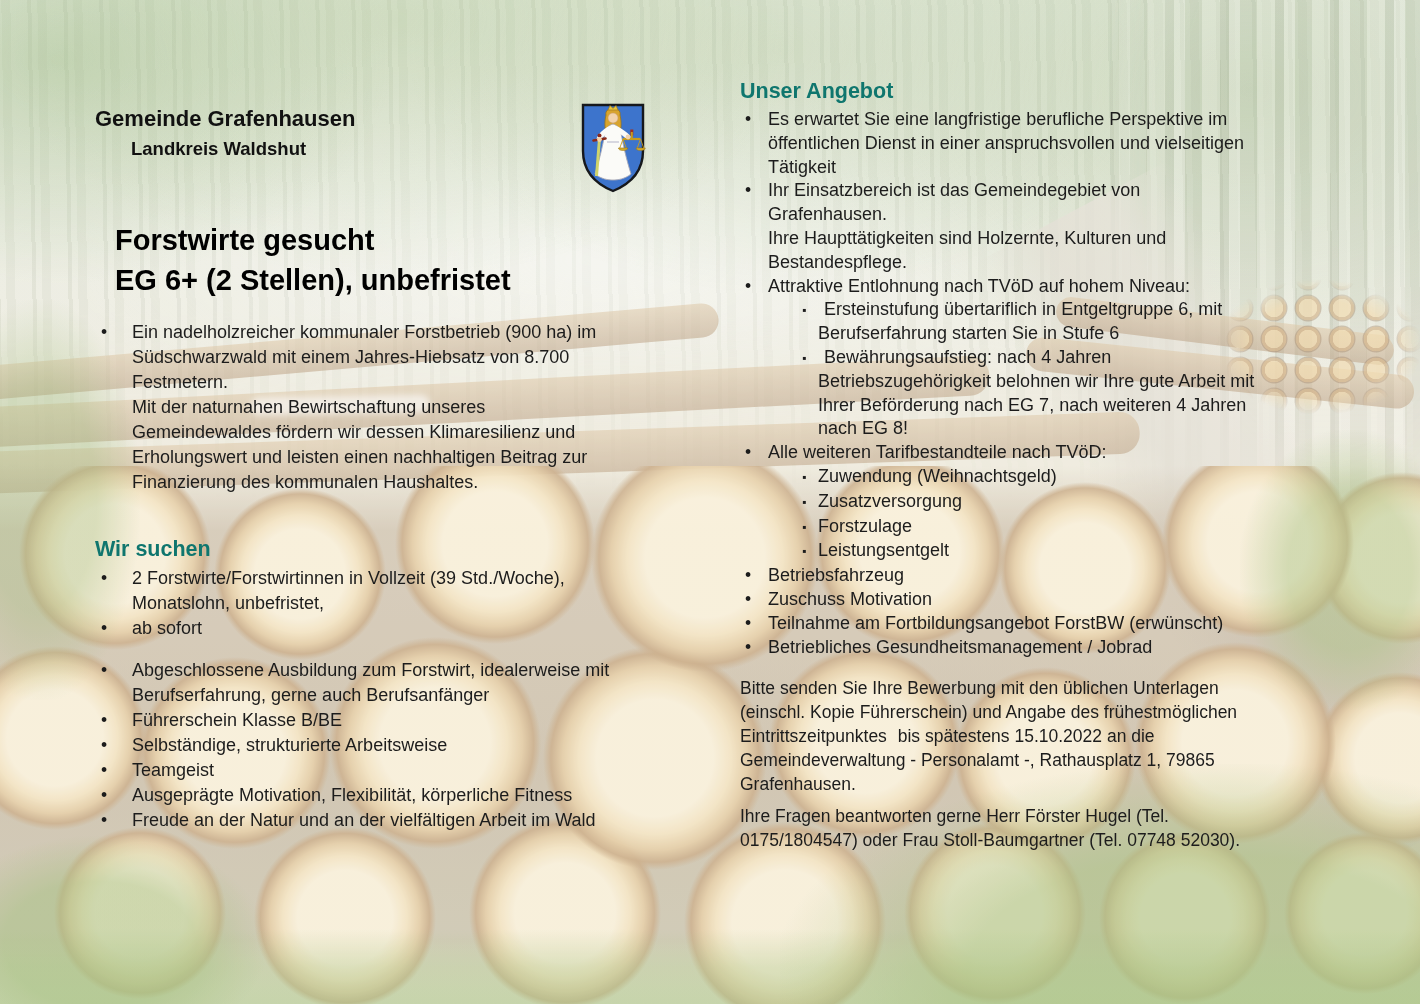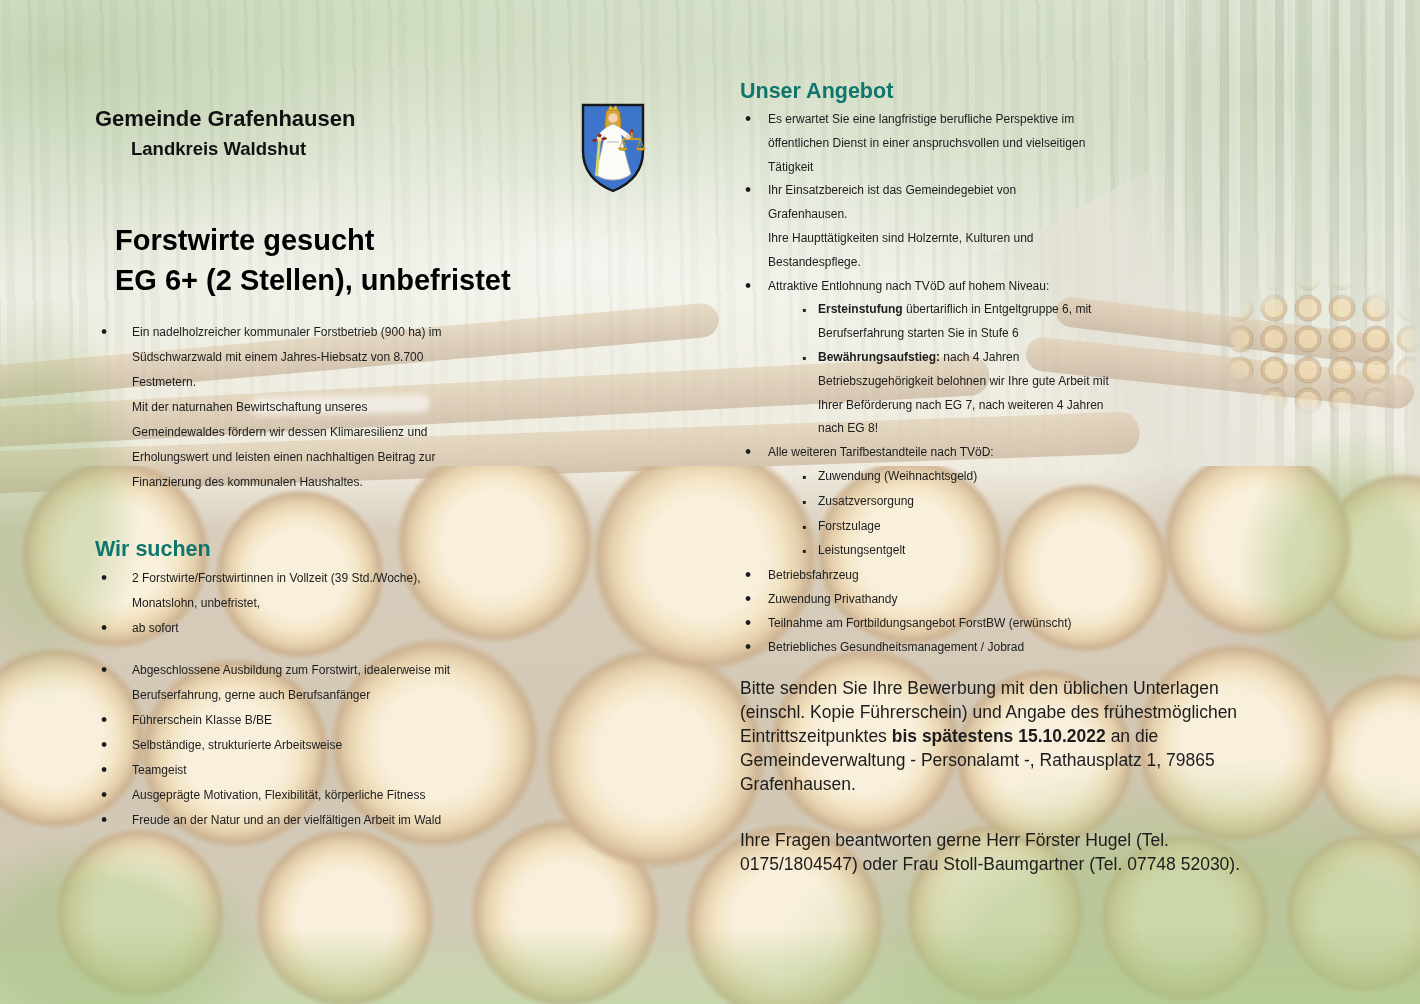--- a/index.html
+++ b/index.html
@@ -85,26 +85,26 @@
   .org-sub{font-size:18.5px;font-weight:700;color:#111;margin:6px 0 12px 36px;}
   .title{left:115px;top:220px;width:610px;text-align:left;
     font-size:29px;font-weight:700;line-height:40px;color:#000000;}
   h2{font-size:21.5px;line-height:27px;font-weight:700;color:#0f766e;margin:0 0 3px 0;}
   .list{display:block;}
   .li{display:flex;align-items:flex-start;}
   .mk{flex:0 0 37px;padding-left:6px;box-sizing:border-box;font-size:17.5px;}
   .col-r .mk{flex:0 0 28px;padding-left:5px;}
   .li.sub{margin-left:62px;}
   .mk2{flex:0 0 16px;font-size:12px;padding-top:1px;}
-  .tx{flex:1;font-size:12px;}
+  .tx{flex:1;font-size:18px;}
   .col-l .tx, .col-l .mk{line-height:25px;}
   .col-r .tx, .col-r .mk, .col-r .mk2{line-height:23.8px;}
-  .b{font-weight:700;}
+  .b{font-weight:400;margin-left:6px;}
   .kp{margin:0;font-size:17.5px;line-height:24px;}
-  .kp2{margin-top:32px;}
+  .kp2{margin-top:8px;}
 </style>
 </head>
 <body>
 
 <div class="page">
 
   <div class="bg bg-base"></div>
   <div class="bg bg-forest"></div>
   <div class="bg bg-trunks-right"></div>
   <div class="bg bg-path"></div>
@@ -257,21 +257,21 @@
       <div class="li sub">
         <span class="mk2">▪</span>
         <div class="tx">Leistungsentgelt</div>
       </div>
       <div class="li">
         <span class="mk">•</span>
         <div class="tx">Betriebsfahrzeug</div>
       </div>
       <div class="li">
         <span class="mk">•</span>
-        <div class="tx">Zuwendung Privathandy</div>
+        <div class="tx">Zuschuss Motivation</div>
       </div>
       <div class="li">
         <span class="mk">•</span>
         <div class="tx">Teilnahme am Fortbildungsangebot ForstBW (erwünscht)</div>
       </div>
       <div class="li">
         <span class="mk">•</span>
         <div class="tx">Betriebliches Gesundheitsmanagement / Jobrad</div>
       </div>
     </div>

